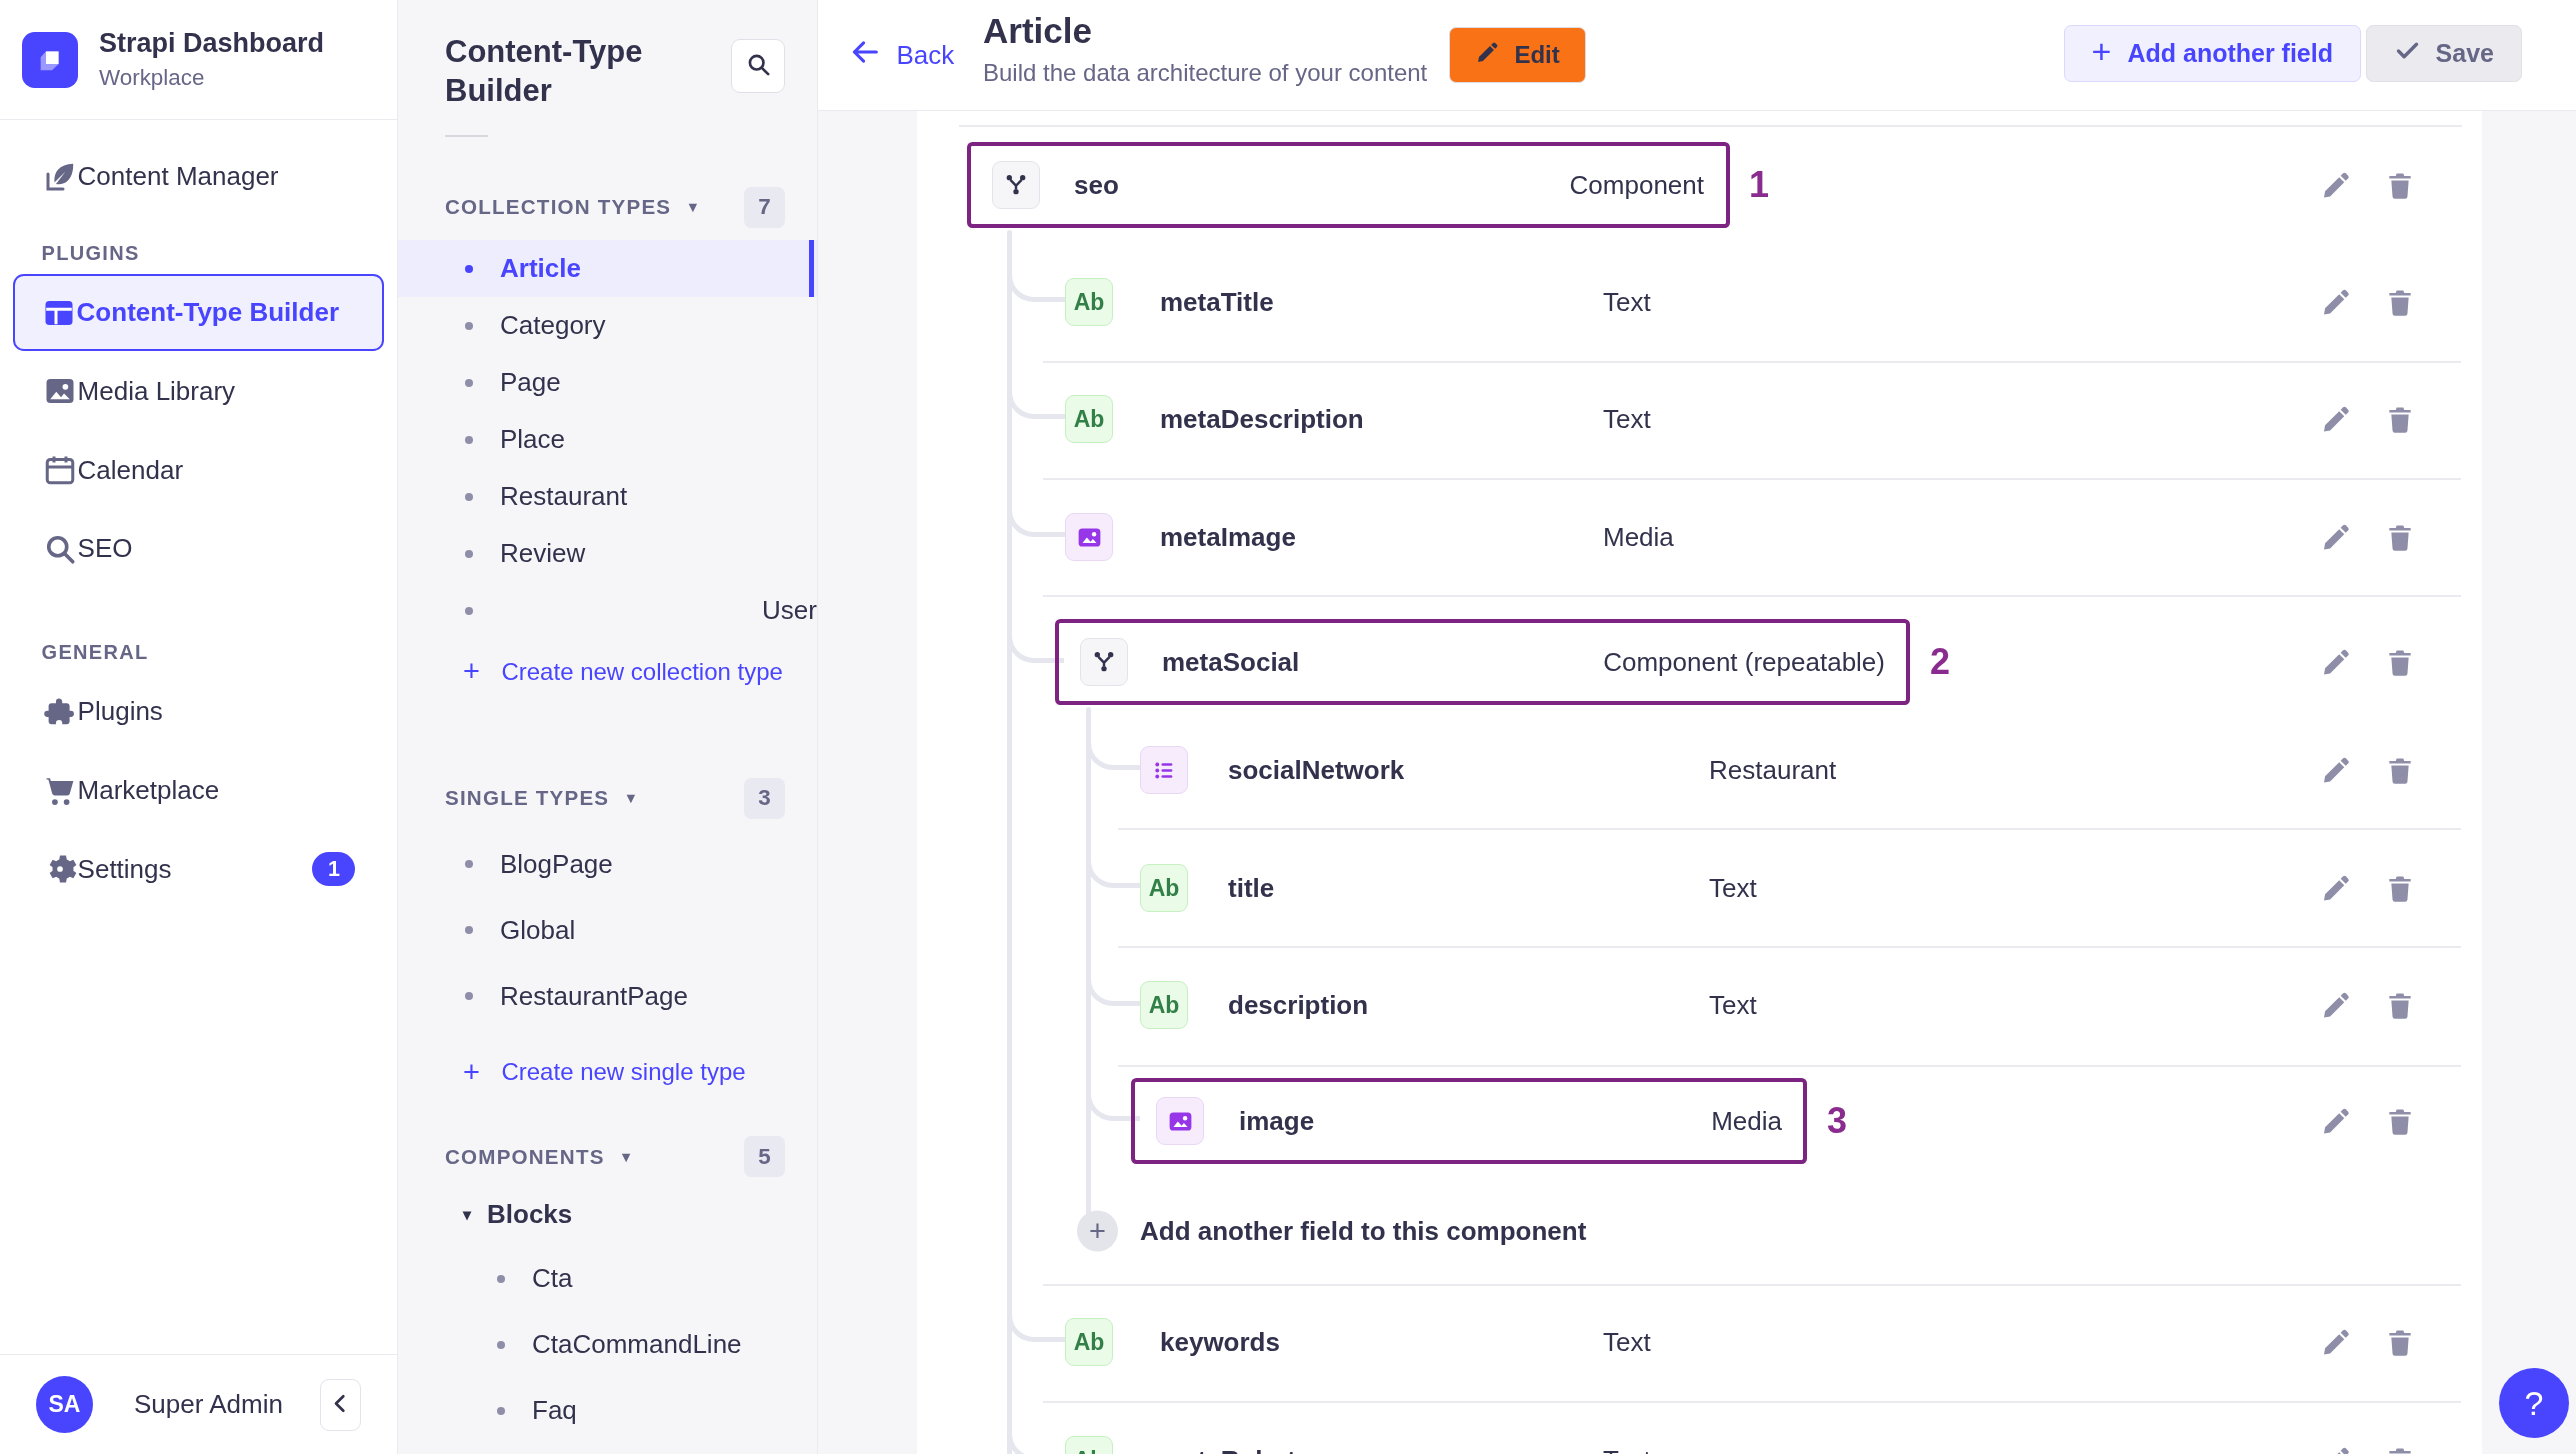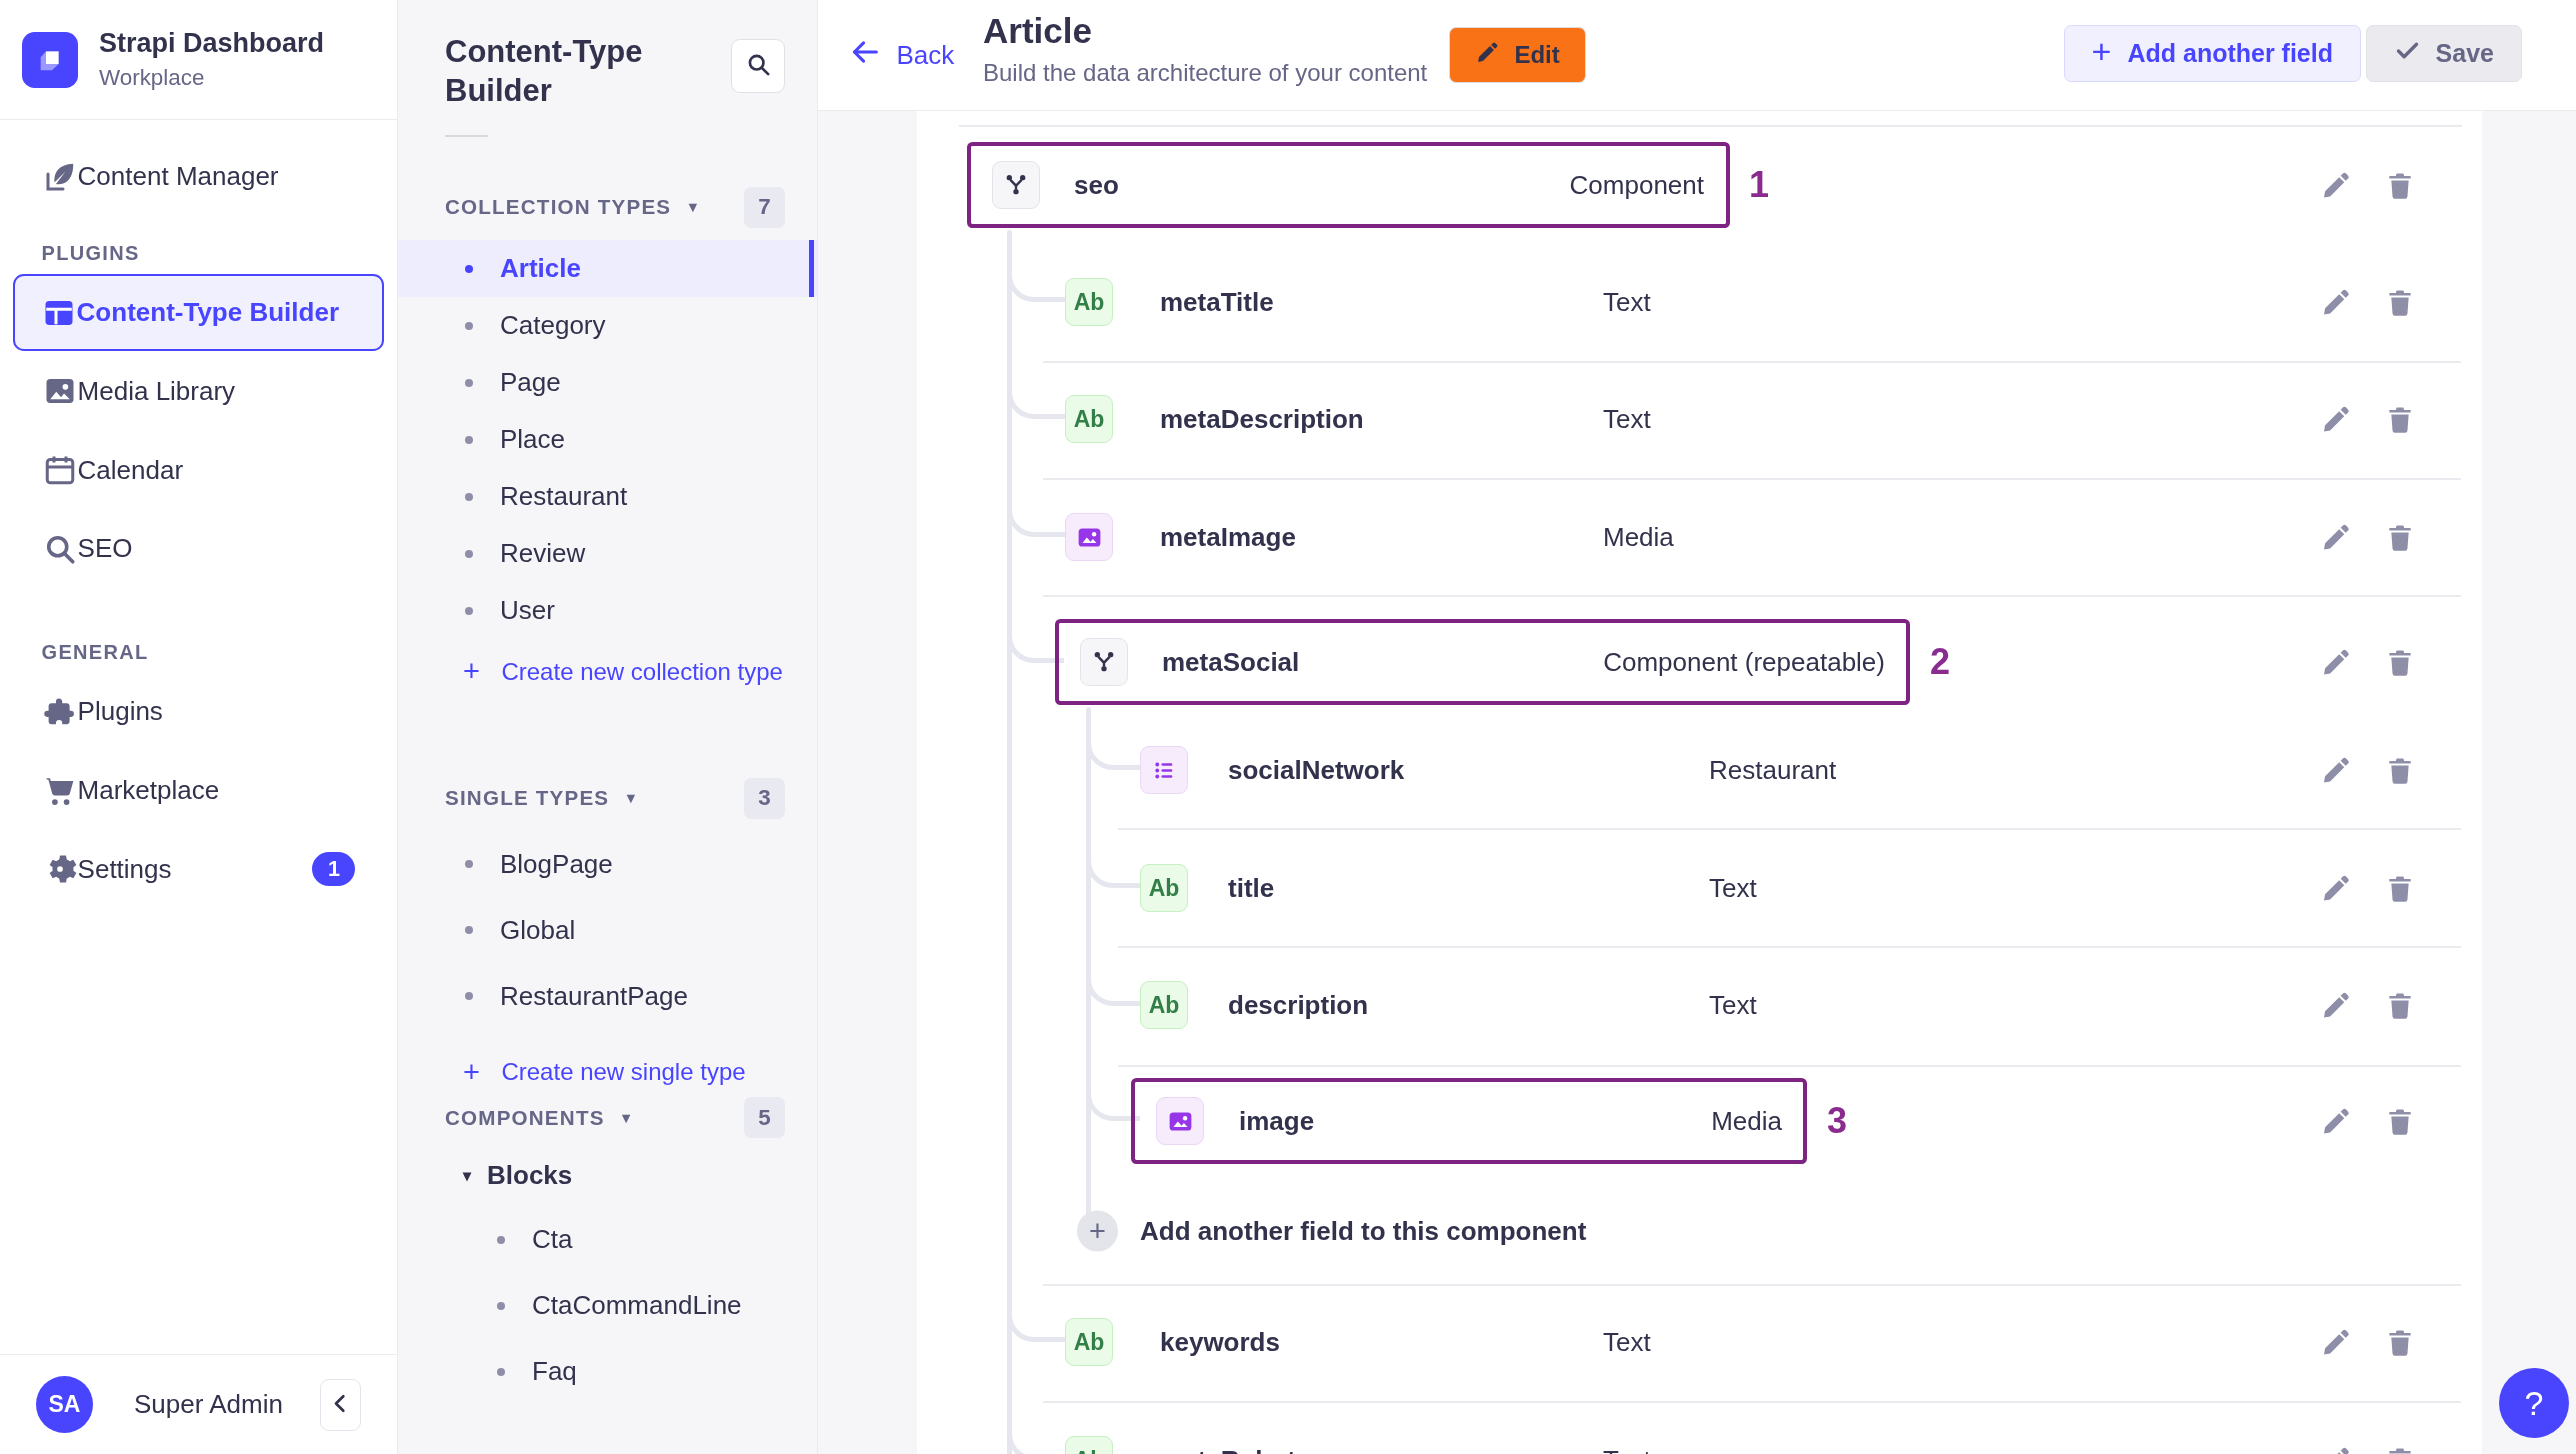--- a/index.html
+++ b/index.html
@@ -57,21 +57,21 @@
 
   
   .subnav{position:absolute;left:398px;top:0;width:420px;height:1454px;background:#F6F6F9;border-right:0.9px solid #EAEAEF;z-index:35;box-sizing:border-box;}
   .subnav-head{padding:32px 34px 0 47px;}
   .subnav-title{font-size:31px;font-weight:700;color:#32324D;width:287px;line-height:39px;}
   .search-btn{position:absolute;right:32px;top:39px;width:54px;height:54px;background:#fff;border:0.9px solid #E0E0E8;border-radius:9px;display:flex;align-items:center;justify-content:center;cursor:pointer;}
   .mini-divider{width:43px;height:1.8px;background:#D9D8DE;margin:25px 0 0 47px;}
   .sn-header{display:flex;align-items:center;gap:14.4px;padding:0 32px 0 47px;height:41px;}
   .sn-s0 .sn-header{margin-top:50px;}
   .sn-s1 .sn-header{margin-top:81px;}
-  .sn-s2 .sn-header{}
+  .sn-s2 .sn-header{margin-top:39px;}
   .sn-title-text{font-size:20.6px;font-weight:700;color:#666687;letter-spacing:1.2px;}
   .sn-caret{font-size:14.4px;color:#666687;}
   .sn-count{margin-left:auto;width:41px;height:41px;border-radius:7.2px;background:#E9E9F1;color:#666687;font-size:22.4px;font-weight:600;display:flex;align-items:center;justify-content:center;}
   .sn-items{margin-top:12.6px;}
   .sn-items.sub{margin-top:0;}
   .sn-item{display:flex;align-items:center;gap:27px;padding-left:67px;position:relative;font-size:26px;font-weight:500;color:#32324D;cursor:pointer;}
   .sn-item.sub{padding-left:99px;}
   .sn-item .dot{width:8px;height:8px;border-radius:50%;background:#8E8EA9;flex:none;}
   .sn-item.active{background:#EDEDFE;color:#4945FF;font-weight:600;}
   .sn-item.active .dot{background:#4945FF;}
@@ -466,21 +466,21 @@
               <span class="lbl" data-interactable="false">Place</span>
             </div>
             <div class="sn-item" data-interactable="true" style="height: 57px;">
               <span class="dot" data-interactable="false"></span>
               <span class="lbl" data-interactable="false">Restaurant</span>
             </div>
             <div class="sn-item" data-interactable="true" style="height: 57px;">
               <span class="dot" data-interactable="false"></span>
               <span class="lbl" data-interactable="false">Review</span>
             </div>
-            <div class="sn-item" data-interactable="true" style="height: 57px;">
+            <div class="sn-item" data-interactable="true" style="height: 57px; justify-content: space-between;">
               <span class="dot" data-interactable="false"></span>
               <span class="lbl" data-interactable="false">User</span>
             </div>
           </div>
           <div class="sn-action" data-interactable="true">
             <span class="plus" data-interactable="false">+</span>
             <span class="sn-action-label" data-interactable="false">Create new collection type</span>
           </div>
         </div>
         <div class="sn-section sn-s1" data-interactable="false">

